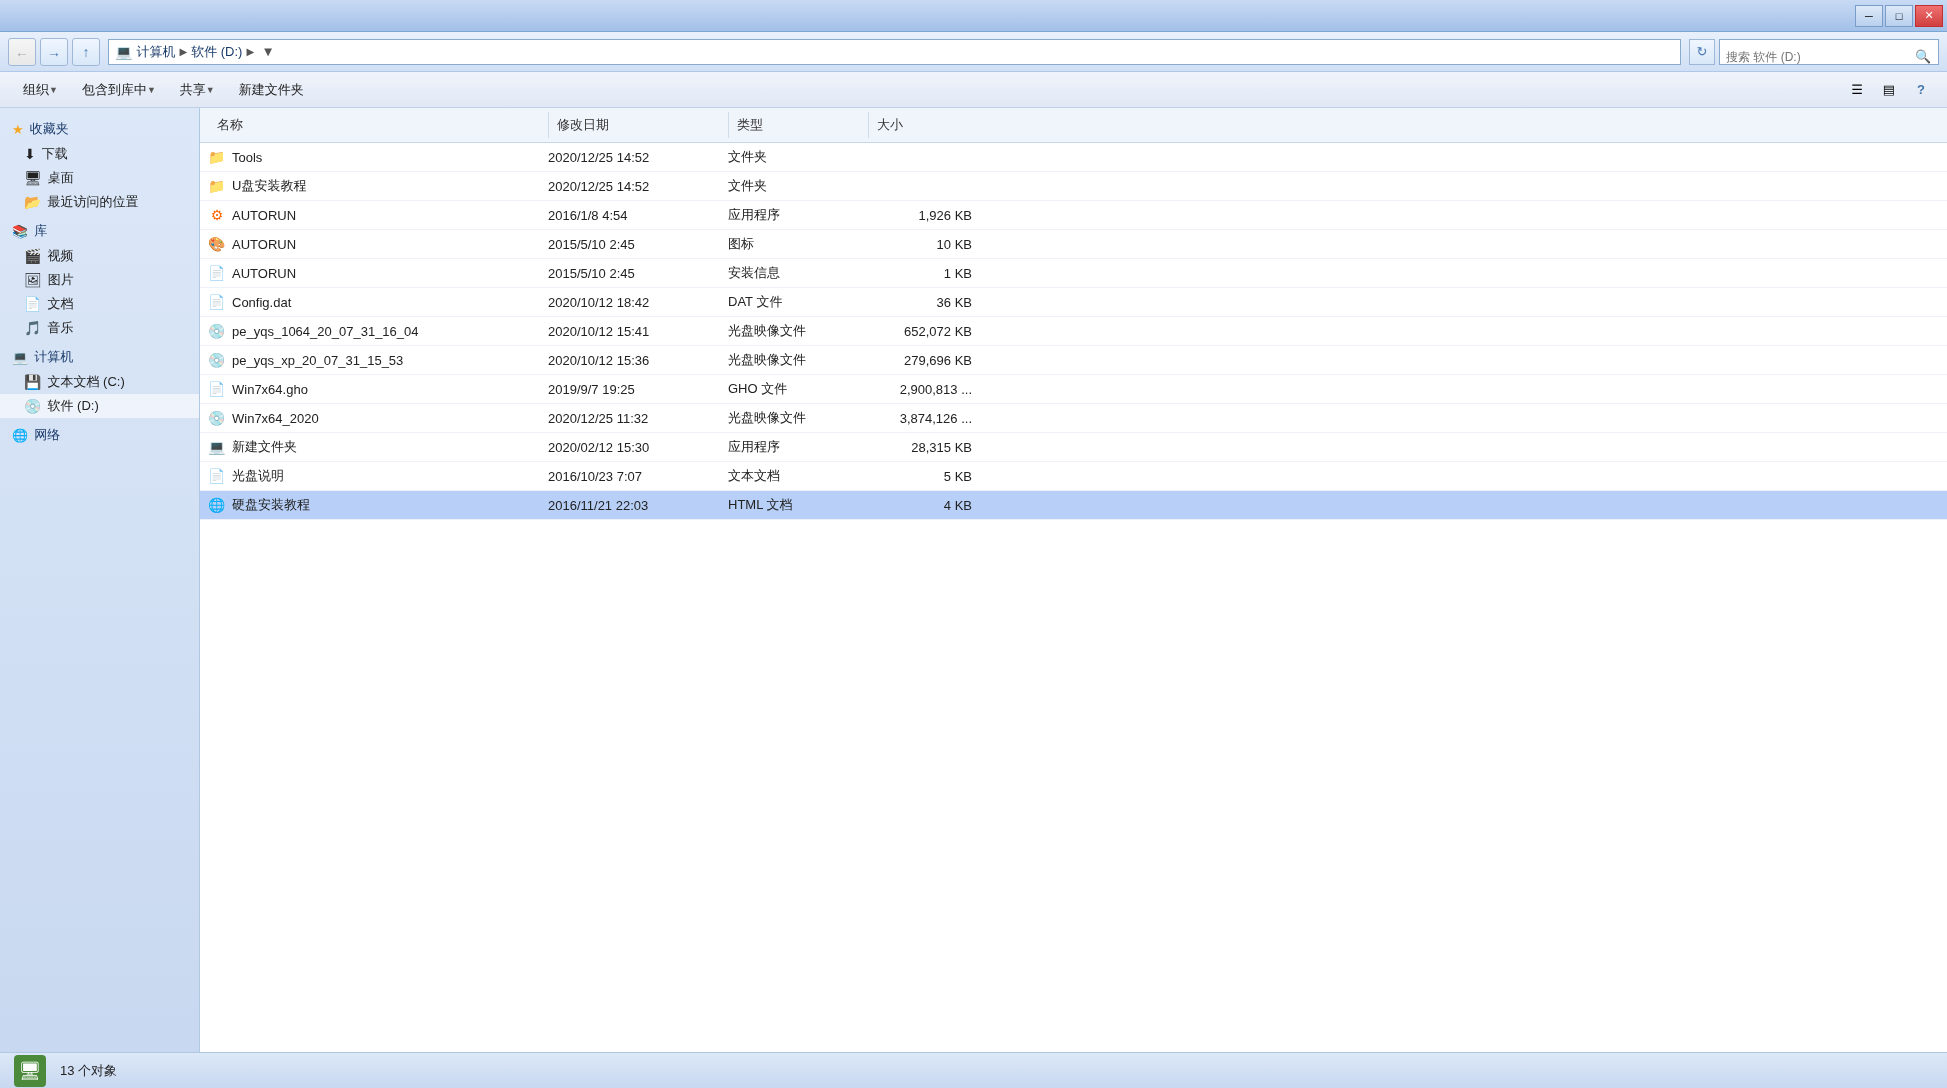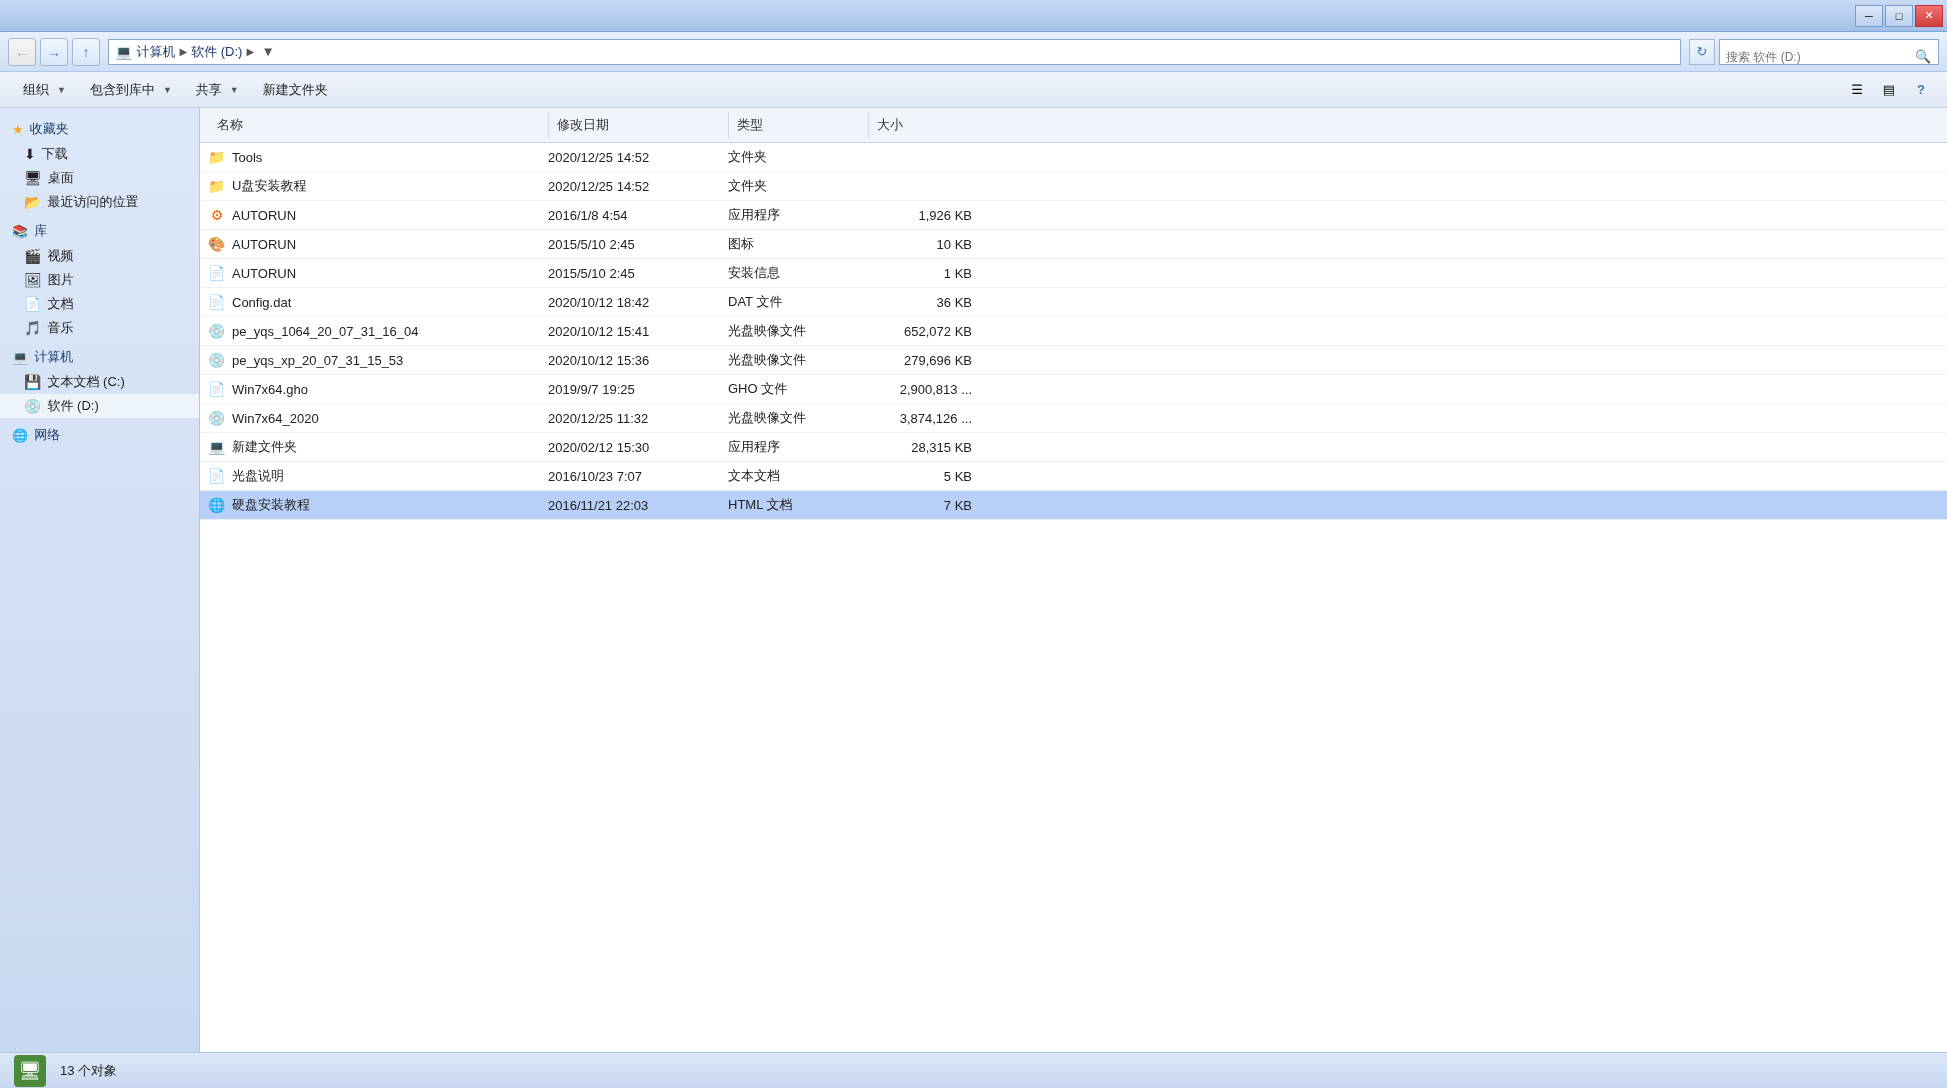--- a/index.html
+++ b/index.html
@@ -142,21 +142,21 @@
       border-bottom: 1px solid #c0d0e8;
     }
     .toolbar-btn {
       height: 28px;
       padding: 0 10px;
       border: 1px solid transparent;
       background: transparent;
       cursor: pointer;
       display: flex;
       align-items: center;
-      gap: 8px;
+      gap: 0;
       font-size: 13px;
       color: #222;
       border-radius: 2px;
     }
     .toolbar-btn .dropdown-arrow {
       font-size: 9px;
       color: #555;
     }
     .toolbar-right {
       margin-left: auto;
@@ -545,21 +545,21 @@
           <div class="file-cell">文本文档</div>
           <div class="file-cell file-size">5 KB</div>
         </div>
         <div class="file-row selected">
           <div class="file-cell">
             <span class="file-icon" style="color: rgb(51, 102, 204);">🌐</span>
             <span>硬盘安装教程</span>
           </div>
           <div class="file-cell">2016/11/21 22:03</div>
           <div class="file-cell">HTML 文档</div>
-          <div class="file-cell file-size">7 KB</div>
+          <div class="file-cell file-size">4 KB</div>
         </div>
       </div>
   </div>
 
 </div>
 
 <div id="statusbar">
   <div class="status-icon">
     <svg width="32" height="32" viewBox="0 0 32 32">
       <rect width="32" height="32" rx="4" fill="#4a8a3a"></rect>

